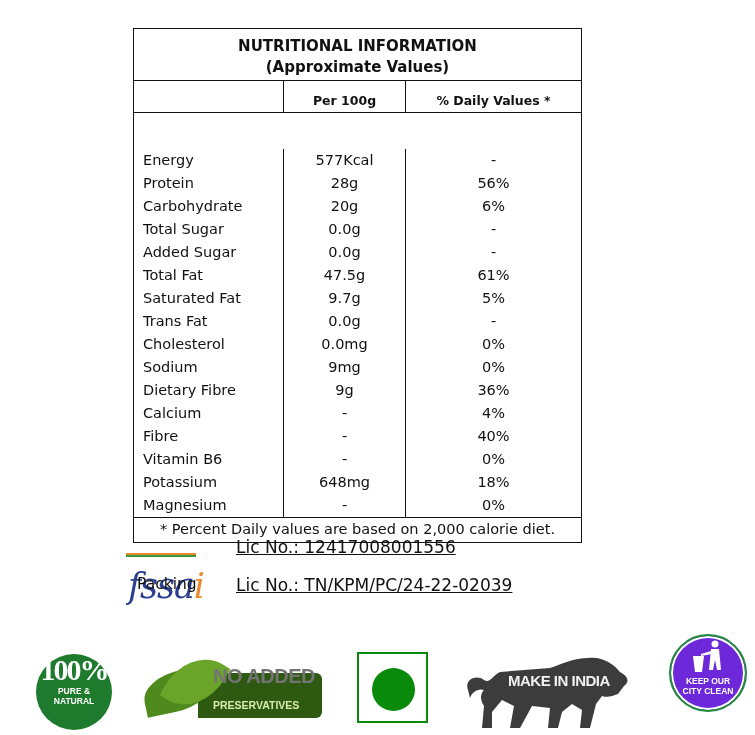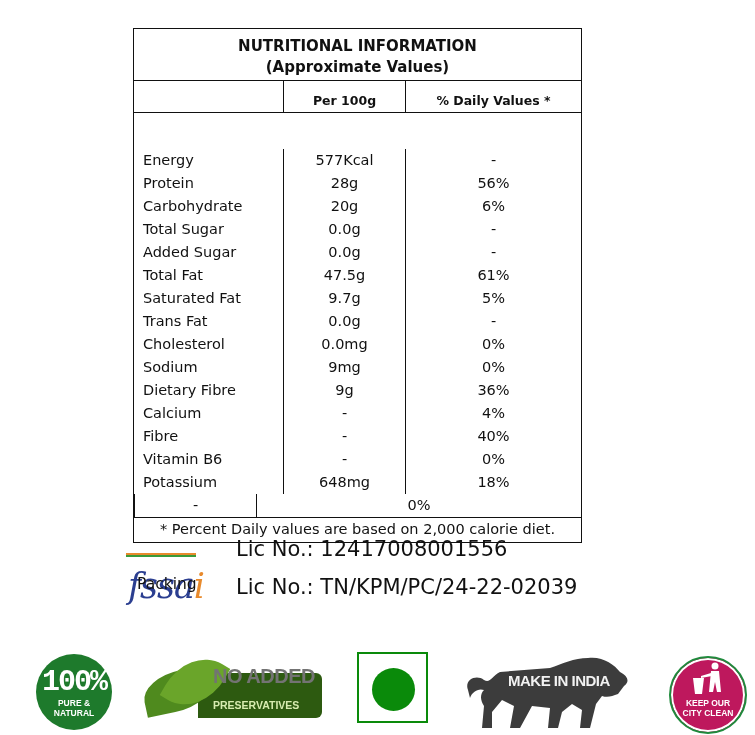--- a/index.html
+++ b/index.html
@@ -12,53 +12,53 @@
   .col-head { display: flex; height: 31px; border-bottom: 1.5px solid #111; }
   .cell { box-sizing: border-box; }
   .c1 { width: 149px; padding-left: 9px; }
   .c2 { width: 122px; border-left: 1.5px solid #111; text-align: center; }
   .c3 { flex: 1; border-left: 1.5px solid #111; text-align: center; }
   .col-head .cell { font-weight: bold; font-size: 12.5px; padding-top: 12px; }
   .rows { display: flex; flex-direction: column; margin-top: 36px; }
   .row { display: flex; height: 23px; font-size: 14.5px; line-height: 23px; }
   .footer-note { border-top: 1.5px solid #111; height: 24px; line-height: 23px;
                  font-size: 14.5px; text-align: center; }
-  .lic1, .lic2 { position: absolute; font-size: 21px; }
+  .lic1, .lic2 { position: absolute; font-size: 17px; text-decoration: underline; }
   .lic1 { left: 236px; top: 537px; }
   .lic2 { left: 236px; top: 575px; }
   .packing { position: absolute; left: 137px; top: 575px; font-size: 15.5px; }
   .fssai { position: absolute; left: 126px; top: 518px; width: 76px; height: 40px; }
   .fssai-text { font-family: "DejaVu Serif", serif; font-style: italic; font-size: 35px;
                 color: #2b3e90; letter-spacing: -1px; position: absolute; left: 2px; top: 0; margin-top: 48px; }
   .fssai-i { color: #e88a2d; }
   .fssai-bar1 { position: absolute; left: 0; top: 35px; width: 70px; height: 2px; background: #e88a2d; }
   .fssai-bar2 { position: absolute; left: 0; top: 37px; width: 70px; height: 2px; background: #3a9a3a; }
   .badge { position: absolute; }
   .pure { left: 36px; top: 654px; width: 76px; height: 76px; border-radius: 50%; background: #1e7a2c;
           color: #fff; text-align: center; }
-  .pure .big { font-family: Liberation Mono, monospace; font-weight: bold; font-size: 30px;
-               letter-spacing: -2px; line-height: 32px; margin-top: 12px; }
+  .pure .big { font-family: Liberation Serif, serif; font-weight: bold; font-size: 30px;
+               letter-spacing: -2px; line-height: 32px; }
   .pure .small { font-family: "Liberation Sans", sans-serif; font-weight: bold; font-size: 8.5px; line-height: 10px; }
   .noadd { left: 143px; top: 653px; width: 180px; height: 72px; }
   .noadd-leaf-bg { position: absolute; left: 0; top: 18px; width: 70px; height: 40px;
                    background: #4f8a1e; border-radius: 60% 0 60% 0; transform: rotate(-12deg); }
   .noadd-leaf2 { position: absolute; left: 28px; top: 0; width: 48px; height: 58px;
                  background: #6aa52a; border-radius: 80% 0 80% 0; transform: rotate(30deg); }
   .noadd-banner { position: absolute; left: 55px; top: 20px; width: 124px; height: 45px;
                   background: #2d5a10; border-radius: 0 6px 6px 0; }
   .noadd-t1 { position: absolute; left: 70px; top: 12px; font-family: "Liberation Sans", sans-serif;
               font-weight: bold; font-size: 20px; color: #737373; letter-spacing: -0.5px; }
   .noadd-t2 { position: absolute; left: 70px; top: 46px; font-family: "Liberation Sans", sans-serif;
               font-weight: bold; font-size: 10.5px; color: #d7ecb0; text-align: right; }
   .veg { left: 357px; top: 652px; width: 71px; height: 71px; border: 2.5px solid #0a8a0a; box-sizing: border-box; }
   .veg-dot { position: absolute; left: 13px; top: 14px; width: 43px; height: 43px; border-radius: 50%; background: #0a8a0a; }
   .lion { left: 462px; top: 650px; width: 170px; height: 80px; }
   .lion-text { position: absolute; left: 46px; top: 22px; font-family: "Liberation Sans", sans-serif;
                font-weight: bold; font-size: 15px; color: #f2f2f2; letter-spacing: -0.5px; }
-  .clean { left: 669px; top: 656px; width: 74px; height: 74px; border-radius: 50%; background: #be185d;
+  .clean { left: 669px; top: 634px; width: 74px; height: 74px; border-radius: 50%; background: #6d28d9;
            border: 2px solid #1f8a3c; box-shadow: inset 0 0 0 2px #fff; color: #fff; text-align: center; }
   .clean-t { font-family: "Liberation Sans", sans-serif; font-weight: bold; font-size: 8.5px; line-height: 10px;
              position: absolute; left: 0; right: 0; top: 40px; }
 </style>
 </head>
 <body>
 
 <div class="nutri-table">
   <div class="title-block">
     <div>NUTRITIONAL INFORMATION</div>
@@ -139,20 +139,21 @@
         <div class="cell c1">Vitamin B6</div>
         <div class="cell c2">-</div>
         <div class="cell c3">0%</div>
       </div>
       <div class="row">
         <div class="cell c1">Potassium</div>
         <div class="cell c2">648mg</div>
         <div class="cell c3">18%</div>
       </div>
       <div class="row">
+        <div class="cell c1">Magnesium</div>
         <div class="cell c2">-</div>
         <div class="cell c3">0%</div>
       </div>
     </div>
   <div class="footer-note">* Percent Daily values are based on 2,000 calorie diet.</div>
 </div>
 
 <div class="fssai">
   <div class="fssai-text"><span>fssa</span><span class="fssai-i">i</span></div>
   <div class="fssai-bar1"></div>

